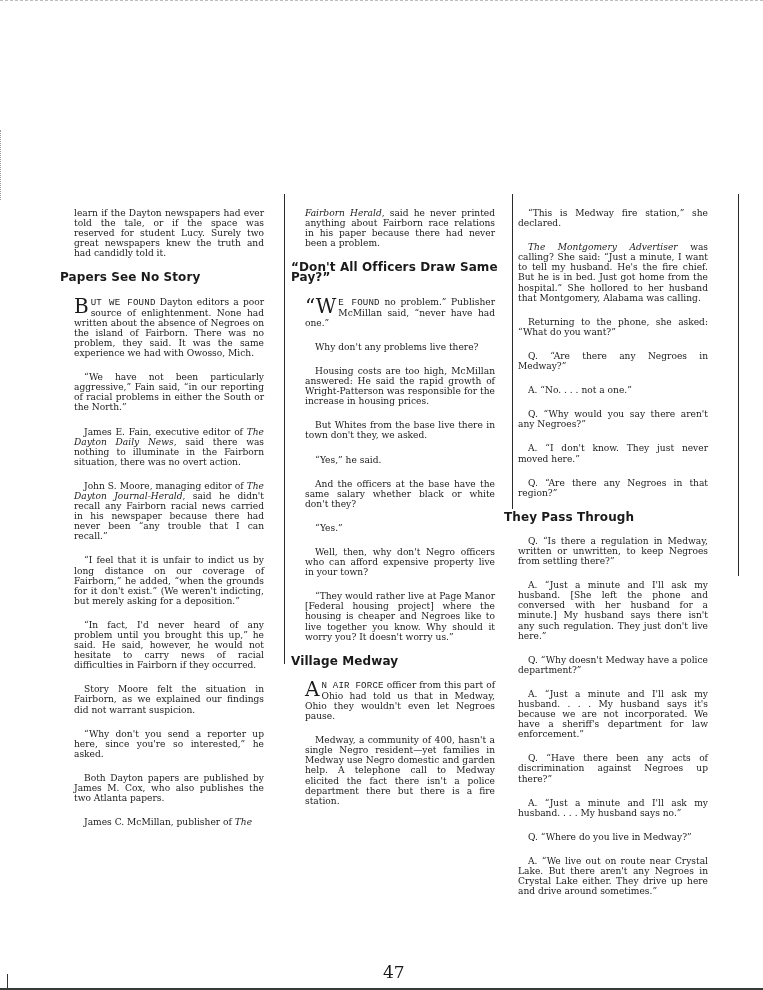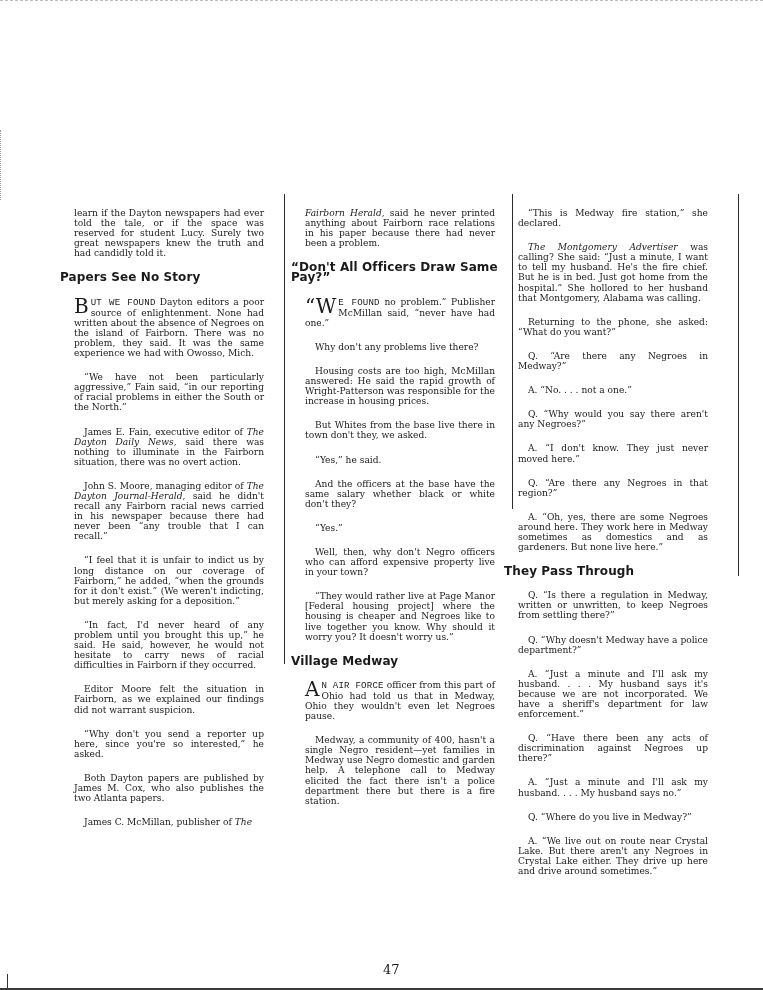--- a/index.html
+++ b/index.html
@@ -37,21 +37,21 @@
     }
     .dropcap-para { text-indent: 0; }
     .dropcap {
       float: left; font-size: 20px; line-height: 17px; margin: 1px 2px 0 0;
       font-family: "DejaVu Serif", "Liberation Serif", serif;
     }
     .caps { letter-spacing: 0.2px; font-family: Liberation Mono, monospace; }
     em { font-style: italic; }
     .page-number {
       position: absolute; left: 383px; top: 962px;
-      font-size: 13px; font-family: "DejaVu Serif", serif;
+      font-size: 17px; font-family: "DejaVu Serif", serif;
     }
   </style>
 </head>
 <body>
 
 <div class="top-dash"></div>
 <div class="left-marks"></div>
 
 <div class="page">
   <div class="col-rule rule-a"></div>
@@ -60,21 +60,21 @@
 
   <div class="col col-1">
       <p class="noindent">learn if the Dayton newspapers had ever told the tale, or if the space was reserved for student Lucy. Surely two great newspapers knew the truth and had candidly told it.</p>
       <div class="head">Papers See No Story</div>
       <p class="dropcap-para"><span class="dropcap">B</span><span class="caps">UT WE FOUND</span><span> Dayton editors a poor source of enlightenment. None had written about the absence of Negroes on the island of Fairborn. There was no problem, they said. It was the same experience we had with Owosso, Mich.</span></p>
       <p>“We have not been particularly aggressive,” Fain said, “in our reporting of racial problems in either the South or the North.”</p>
       <p><span>James E. Fain, executive editor of </span><em>The Dayton Daily News</em><span>, said there was nothing to illuminate in the Fairborn situation, there was no overt action.</span></p>
       <p><span>John S. Moore, managing editor of </span><em>The Dayton Journal-Herald</em><span>, said he didn't recall any Fairborn racial news carried in his newspaper because there had never been “any trouble that I can recall.”</span></p>
       <p>“I feel that it is unfair to indict us by long distance on our coverage of Fairborn,” he added, “when the grounds for it don't exist.” (We weren't indicting, but merely asking for a deposition.”</p>
       <p>“In fact, I'd never heard of any problem until you brought this up,” he said. He said, however, he would not hesitate to carry news of racial difficulties in Fairborn if they occurred.</p>
-      <p>Editor Moore felt the situation in Fairborn, as we explained our findings did not warrant suspicion.</p>
+      <p>Story Moore felt the situation in Fairborn, as we explained our findings did not warrant suspicion.</p>
       <p>“Why don't you send a reporter up here, since you're so interested,” he asked.</p>
       <p>Both Dayton papers are published by James M. Cox, who also publishes the two Atlanta papers.</p>
       <p><span>James C. McMillan, publisher of </span><em>The</em><span></span></p>
     </div>
   <div class="col col-2">
       <p class="noindent"><span></span><em>Fairborn Herald</em><span>, said he never printed anything about Fairborn race relations in his paper because there had never been a problem.</span></p>
       <div class="head">“Don't All Officers Draw Same Pay?”</div>
       <p class="dropcap-para"><span class="dropcap">“W</span><span class="caps">E FOUND</span><span> no problem.” Publisher McMillan said, “never have had one.”</span></p>
       <p>Why don't any problems live there?</p>
       <p>Housing costs are too high, McMillan answered: He said the rapid growth of Wright-Patterson was responsible for the increase in housing prices.</p>
@@ -90,23 +90,23 @@
     </div>
   <div class="col col-3">
       <p>“This is Medway fire station,” she declared.</p>
       <p><span></span><em>The Montgomery Advertiser</em><span> was calling? She said: “Just a minute, I want to tell my husband. He's the fire chief. But he is in bed. Just got home from the hospital.” She hollored to her husband that Montgomery, Alabama was calling.</span></p>
       <p>Returning to the phone, she asked: “What do you want?”</p>
       <p>Q. “Are there any Negroes in Medway?”</p>
       <p>A. “No. . . . not a one.”</p>
       <p>Q. “Why would you say there aren't any Negroes?”</p>
       <p>A. “I don't know. They just never moved here.”</p>
       <p>Q. “Are there any Negroes in that region?”</p>
-      <p>A. “Oh, yes, there are some Negroes around here. They work here in Medway sometimes as domestics and as gardeners. But none live here.”</p>
       <div class="head">They Pass Through</div>
       <p>Q. “Is there a regulation in Medway, written or unwritten, to keep Negroes from settling there?”</p>
+      <p>A. “Just a minute and I'll ask my husband. [She left the phone and conversed with her husband for a minute.] My husband says there isn't any such regulation. They just don't live here.”</p>
       <p>Q. “Why doesn't Medway have a police department?”</p>
       <p>A. “Just a minute and I'll ask my husband. . . . My husband says it's because we are not incorporated. We have a sheriff's department for law enforcement.”</p>
       <p>Q. “Have there been any acts of discrimination against Negroes up there?”</p>
       <p>A. “Just a minute and I'll ask my husband. . . . My husband says no.”</p>
       <p>Q. “Where do you live in Medway?”</p>
       <p>A. “We live out on route near Crystal Lake. But there aren't any Negroes in Crystal Lake either. They drive up here and drive around sometimes.”</p>
     </div>
 </div>
 
 <div class="page-number">47</div>

